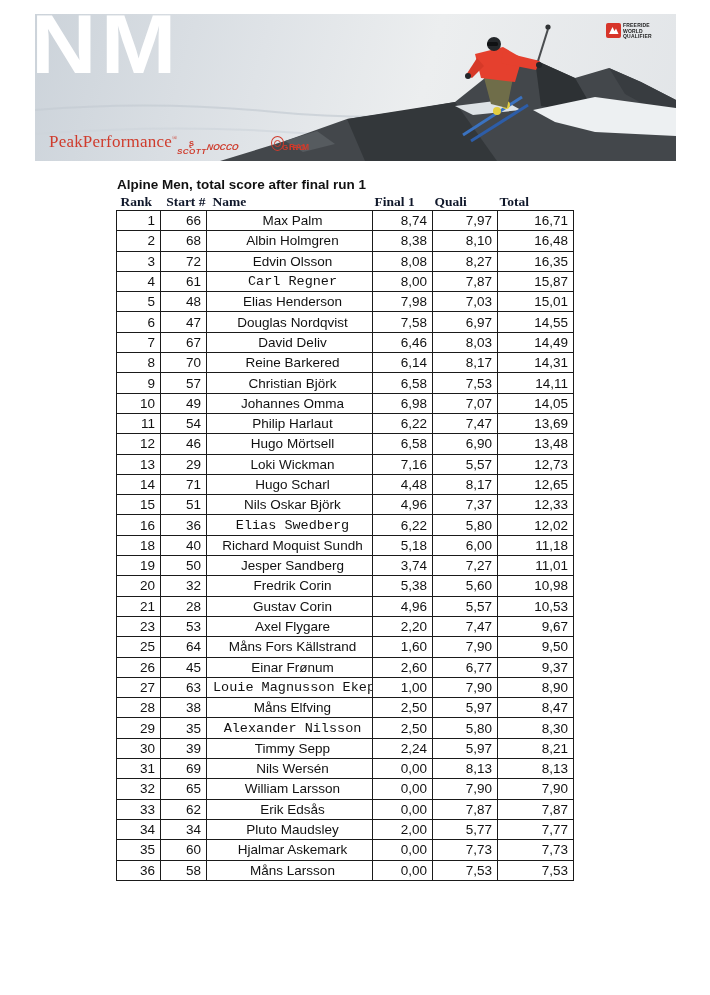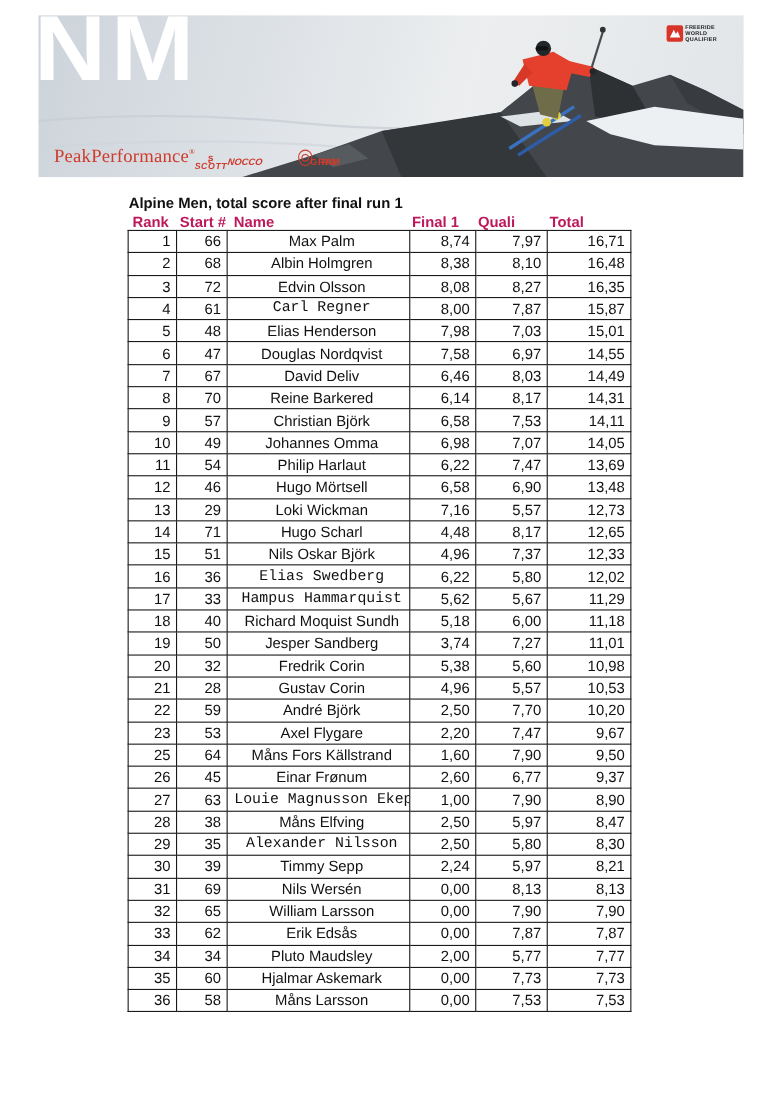--- a/index.html
+++ b/index.html
@@ -56,22 +56,22 @@
     position:absolute;left:116px;top:194px;
     border-collapse:collapse;table-layout:fixed;width:457px;
   }
   .results-table col.w-rank{width:44px;}
   .results-table col.w-start{width:46px;}
   .results-table col.w-name{width:166px;}
   .results-table col.w-final{width:60px;}
   .results-table col.w-quali{width:65px;}
   .results-table col.w-total{width:76px;}
   .results-table thead td{
-    border:none;font-weight:bold;font-size:13.5px;color:#be185d;
-    height:15px;padding:0;vertical-align:bottom;
+    border:none;font-weight:bold;font-size:13.5px;color:#0f172a;
+    height:15px;padding:0;vertical-align:bottom;font-family:Liberation Serif, serif;
   }
   .h-rank{text-align:left;padding-left:4px !important;}
   .h-start{text-align:right;padding-right:1px !important;}
   .h-name{text-align:left;padding-left:6px !important;}
   .h-final,.h-quali,.h-total{text-align:left;padding-left:2px !important;}
   .results-table tbody td{
     border:1.5px solid var(--ink);
     height:19.3px;padding:0;box-sizing:content-box;
     font-size:13.5px;color:#111;vertical-align:middle;
     white-space:nowrap;overflow:hidden;
@@ -296,28 +296,20 @@
       </tr>
         <tr>
         <td class="c-rank">16</td>
         <td class="c-start">36</td>
         <td class="c-name muted">Elias Swedberg</td>
         <td class="c-num">6,22</td>
         <td class="c-num">5,80</td>
         <td class="c-num">12,02</td>
       </tr>
         <tr>
-        <td class="c-rank">17</td>
-        <td class="c-start">33</td>
-        <td class="c-name muted">Hampus Hammarquist</td>
-        <td class="c-num">5,62</td>
-        <td class="c-num">5,67</td>
-        <td class="c-num">11,29</td>
-      </tr>
-        <tr>
         <td class="c-rank">18</td>
         <td class="c-start">40</td>
         <td class="c-name">Richard Moquist Sundh</td>
         <td class="c-num">5,18</td>
         <td class="c-num">6,00</td>
         <td class="c-num">11,18</td>
       </tr>
         <tr>
         <td class="c-rank">19</td>
         <td class="c-start">50</td>
@@ -336,28 +328,20 @@
       </tr>
         <tr>
         <td class="c-rank">21</td>
         <td class="c-start">28</td>
         <td class="c-name">Gustav Corin</td>
         <td class="c-num">4,96</td>
         <td class="c-num">5,57</td>
         <td class="c-num">10,53</td>
       </tr>
         <tr>
-        <td class="c-rank">22</td>
-        <td class="c-start">59</td>
-        <td class="c-name">André Björk</td>
-        <td class="c-num">2,50</td>
-        <td class="c-num">7,70</td>
-        <td class="c-num">10,20</td>
-      </tr>
-        <tr>
         <td class="c-rank">23</td>
         <td class="c-start">53</td>
         <td class="c-name">Axel Flygare</td>
         <td class="c-num">2,20</td>
         <td class="c-num">7,47</td>
         <td class="c-num">9,67</td>
       </tr>
         <tr>
         <td class="c-rank">25</td>
         <td class="c-start">64</td>

